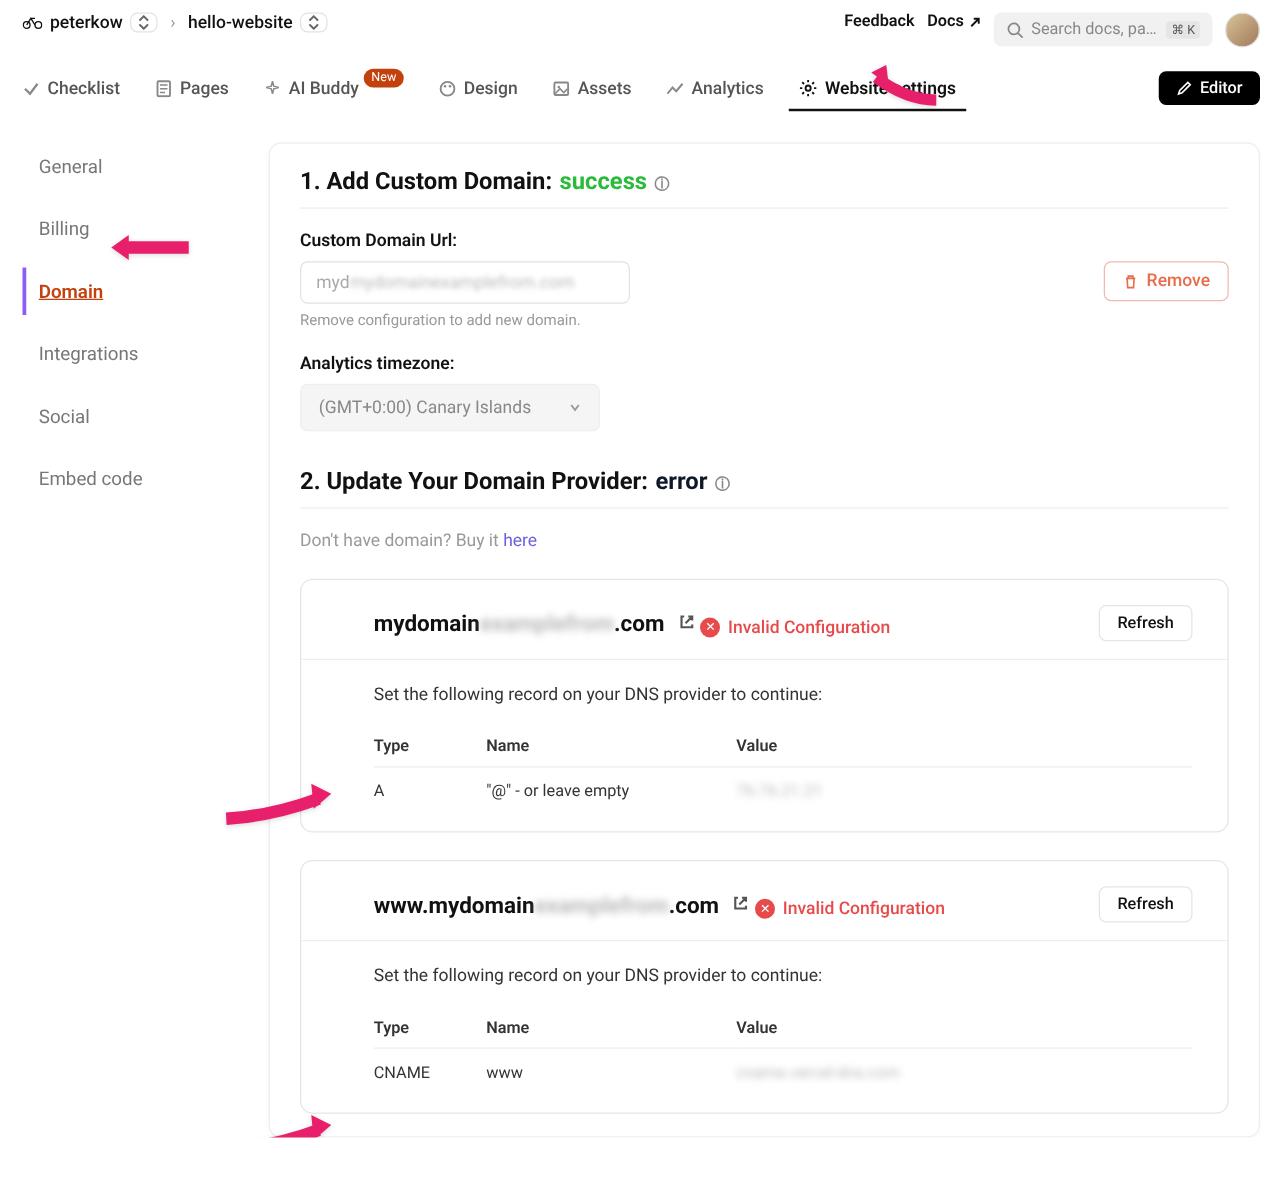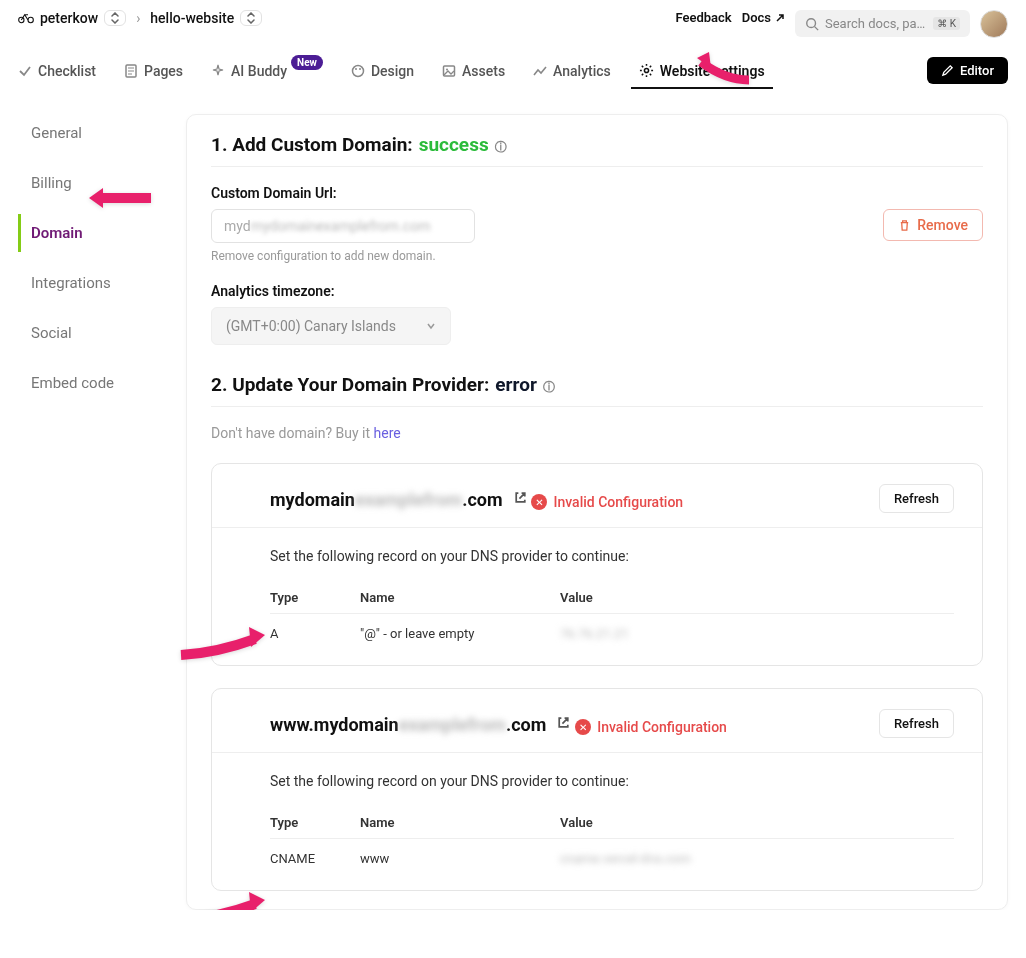--- a/index.html
+++ b/index.html
@@ -13,28 +13,28 @@
     .top-spacer { flex: 1; }
     .toplink { font-size: 13px; color: #111; font-weight: 600; cursor: pointer; display: inline-flex; align-items: center; gap: 4px; }
     .search { display: flex; align-items: center; gap: 6px; background: #f1f1f1; border-radius: 6px; padding: 6px 10px; color: #888; font-size: 13px; width: 175px;}
     .search .kbd { background: #e5e5e5; border-radius: 3px; padding: 1px 4px; font-size: 10px; color: #555; margin-left: auto;}
     .avatar { width: 28px; height: 28px; border-radius: 50%; background: linear-gradient(135deg,#d9c29a,#a07a5a); border: 1px solid #ddd; }
     
     .navtabs { display: flex; align-items: center; padding: 0 18px; gap: 28px; border-bottom: 1px solid transparent; position: relative; height: 46px;}
     .tab { display: inline-flex; align-items: center; gap: 6px; font-size: 14px; color: #555; font-weight: 500; cursor: pointer; padding: 10px 0; position: relative;}
     .tab.active { color: #111; font-weight: 600; }
     .tab.active::after { content: ""; position: absolute; left: -8px; right: -8px; bottom: 0; height: 2px; background: #111; }
-    .badge-new { background: #4c1d95; color: #fff; font-size: 10px; font-weight: 700; padding: 2px 6px; border-radius: 10px; position: relative; top: -8px; margin-left: -2px;}
+    .badge-new { background: #c2410c; color: #fff; font-size: 10px; font-weight: 400; padding: 2px 6px; border-radius: 10px; position: relative; top: -8px; margin-left: -2px;}
     .nav-spacer { flex: 1; }
     .editor-btn { background: #000; color: #fff; font-size: 13px; font-weight: 500; padding: 6px 14px; border-radius: 6px; display: inline-flex; align-items: center; gap: 6px; cursor: pointer; }
     
-    .layout { display: flex; padding: 20px 18px 0 18px; gap: 8px; }
+    .layout { display: flex; padding: 20px 18px 0 18px; gap: 37px; }
     .sidebar { width: 160px; flex-shrink: 0; }
     .side-item { font-size: 15px; color: #777; padding: 10px 6px 10px 10px; margin-bottom: 12px; cursor: pointer; border-left: 3px solid transparent;}
-    .side-item.active { color: #701a75; font-weight: 600; border-left: 3px solid #84cc16;}
+    .side-item.active { color: #c2410c; font-weight: 600; border-left: 3px solid #8b5cf6; text-decoration: underline;}
     .main { flex: 1; background: #fff; border: 1px solid #eee; border-radius: 10px; padding: 18px 24px; box-shadow: 0 1px 4px rgba(0,0,0,0.03); }
     
     .sect-title { font-size: 19px; font-weight: 700; margin-bottom: 10px; display: flex; align-items: baseline; gap: 6px;}
     .sect-divider { border-top: 1px solid #eee; margin: 8px 0 18px 0; }
     .status-success { color: #2bbb3a; }
     .status-error { color: #0f172a; }
     .info-ico { color: #888; font-size: 12px;}
     
     .label { font-size: 14px; font-weight: 600; margin-bottom: 8px; }
     .row { display: flex; align-items: flex-start; gap: 12px; margin-bottom: 4px; }

